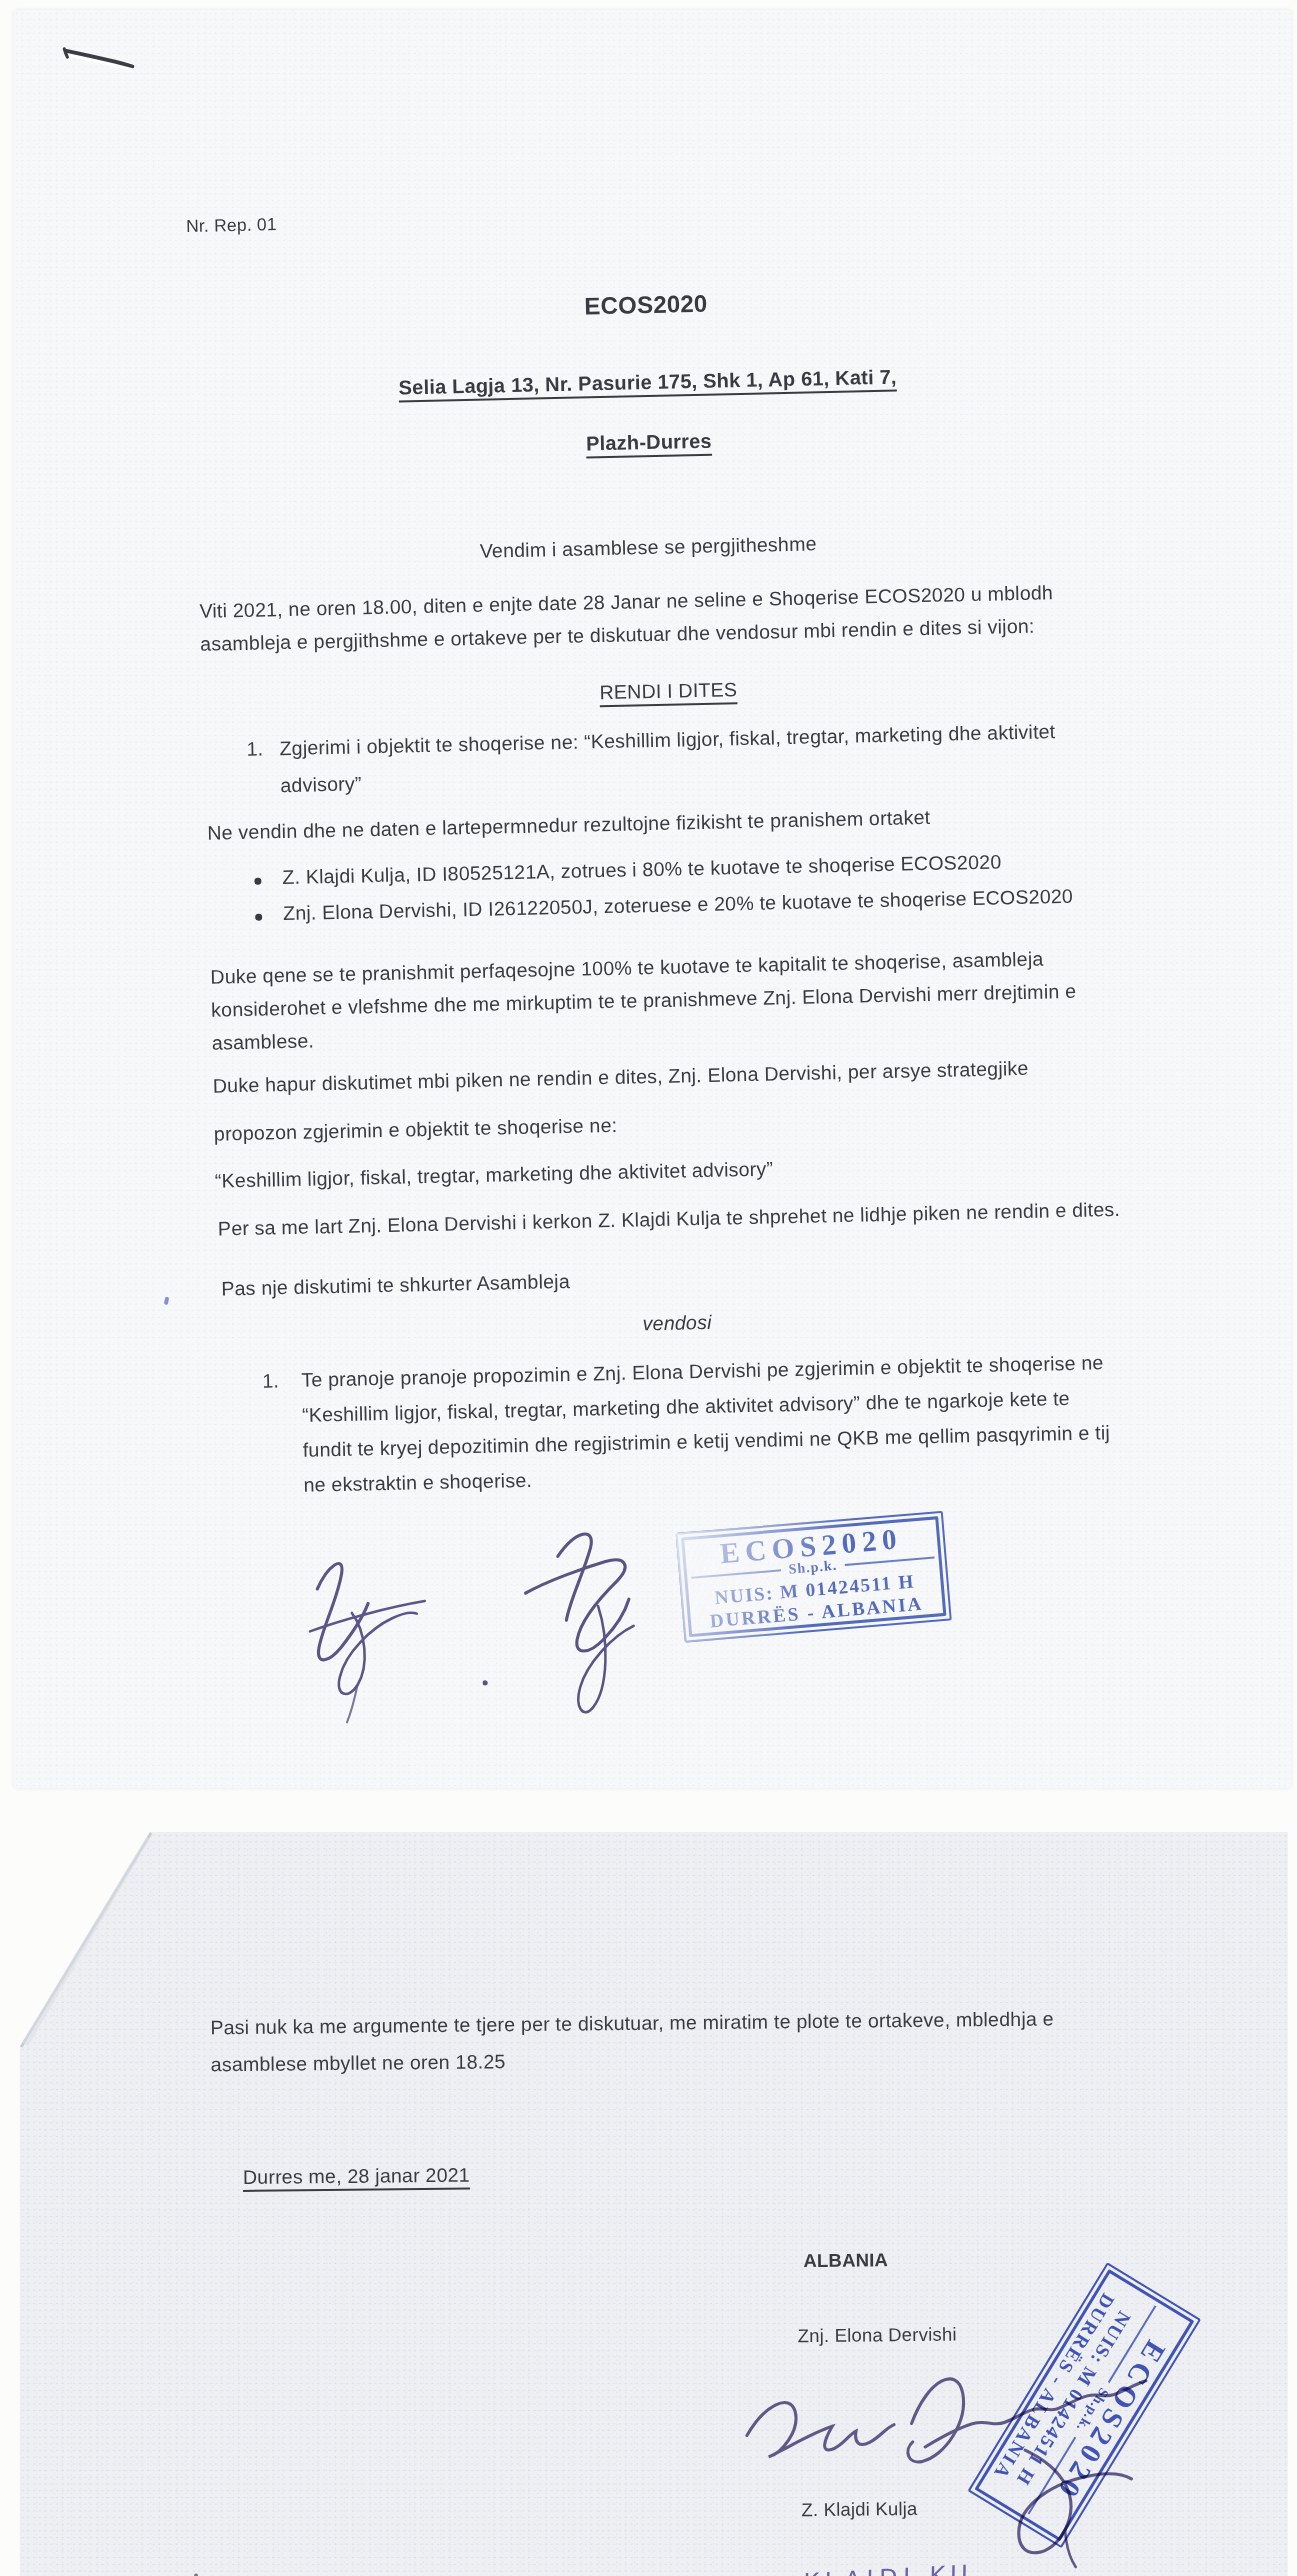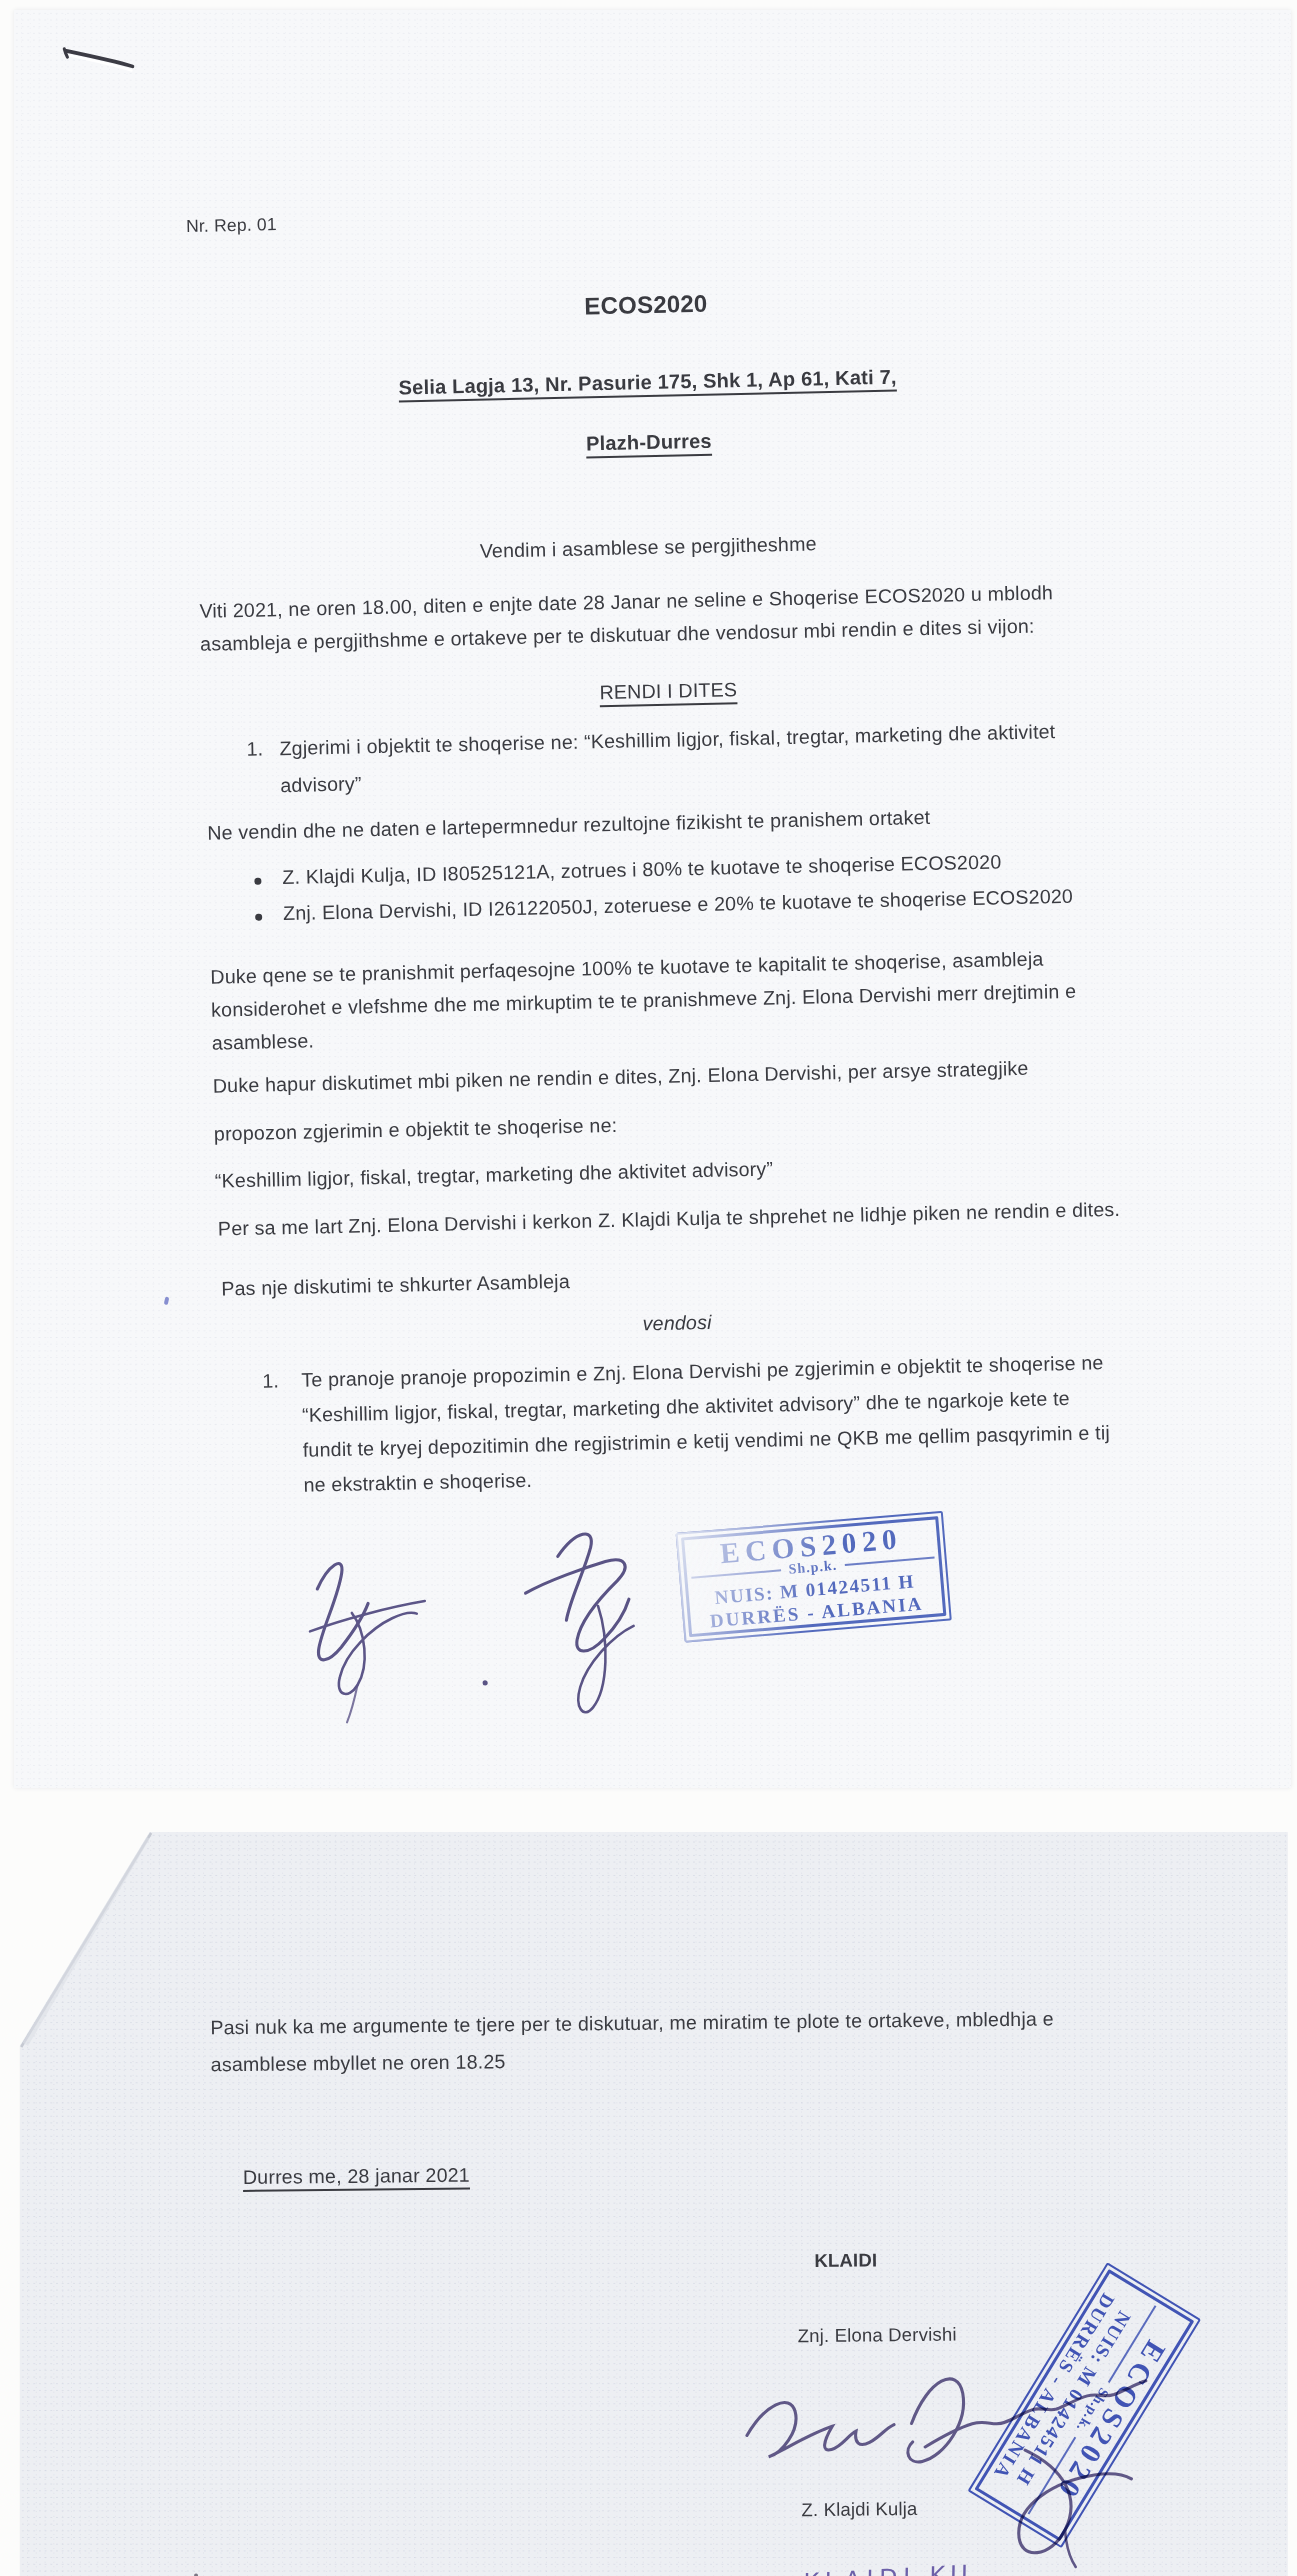--- a/index.html
+++ b/index.html
@@ -149,21 +149,21 @@
       <line x1="254" y1="2" x2="2" y2="417" stroke="#c5c9d2" stroke-width="5"></line>
       <line x1="246" y1="10" x2="10" y2="412" stroke="#dde0e7" stroke-width="12" opacity=".6"></line>
     </svg>
 
     <div class="content rot2">
       <div class="t" style="left:192px;top:181px">Pasi nuk ka me argumente te tjere per te diskutuar, me miratim te plote te ortakeve, mbledhja e</div>
       <div class="t" style="left:192px;top:218px">asamblese mbyllet ne oren 18.25</div>
 
       <div class="t u" style="left:223px;top:331px">Durres me, 28 janar 2021</div>
 
-      <div class="t b c" style="left:825px;top:421px;font-size:18.5px">KLAIDI</div>
+      <div class="t b c" style="left:825px;top:421px;font-size:18.5px">ALBANIA</div>
 
       <div class="t" style="left:776px;top:496px;font-size:18.5px">Znj. Elona Dervishi</div>
 
       <svg class="sig" style="left:714px;top:518px" width="453" height="227" viewBox="0 0 880 440" stroke="#473e74" fill="none" stroke-linecap="round" opacity=".85">
         <path d="M20,170 C56,110 104,88 114,124 C124,162 86,206 62,212 C100,194 152,164 186,154 C168,184 164,204 184,199 C204,194 216,172 232,164 C228,186 238,196 258,186 C278,176 288,160 306,152" stroke-width="6"></path>
         <path d="M340,150 C374,62 430,40 440,92 C450,148 404,214 360,224 C332,230 324,202 342,186" stroke-width="6"></path>
         <path d="M366,196 C400,176 430,160 458,152 C486,144 500,158 520,150 C540,143 556,132 574,126 C592,120 606,130 622,125 C642,118 662,105 682,100 C702,95 716,104 734,98 C756,90 776,78 796,72" stroke-width="6"></path>
         <path d="M560,204 C634,240 668,298 636,360 C610,412 546,422 546,366 C546,310 614,266 694,254 C728,249 752,254 766,262" stroke-width="6"></path>
         <path d="M636,360 C638,394 644,414 656,432" stroke-width="5"></path>
       </svg>

